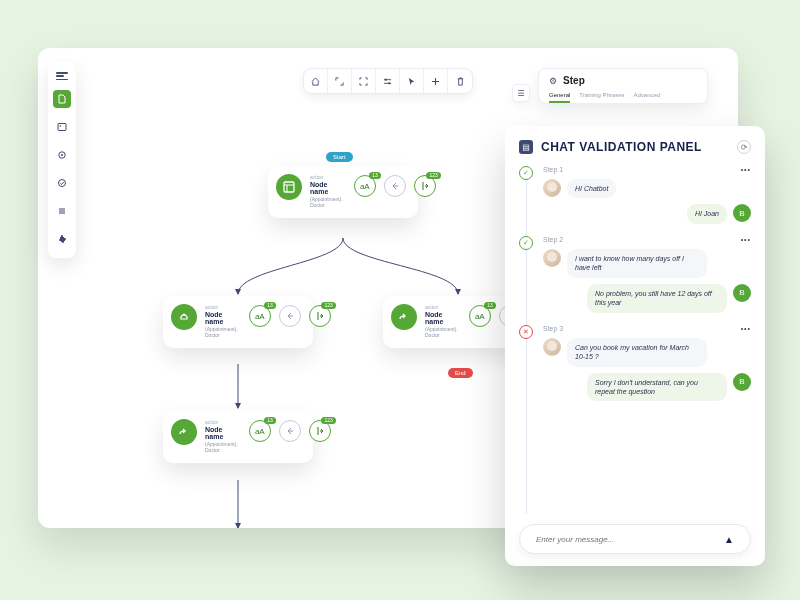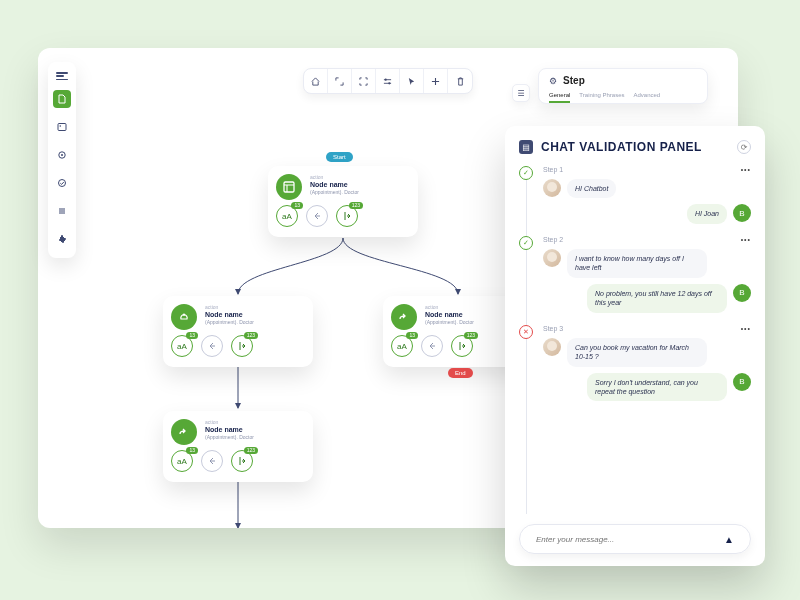--- a/index.html
+++ b/index.html
@@ -20,21 +20,21 @@
   .flowcard{position:absolute;right:30px;top:20px;width:170px;background:#fff;border-radius:8px;border:1px solid #eceef5;box-shadow:0 6px 16px rgba(0,0,0,.08);padding:6px 10px 0 10px}
   .flowcard .top{display:flex;align-items:center;gap:6px}
   .flowcard .gear{font-size:9px;color:#444b6e}
   .flowcard .title{font-size:10px;font-weight:600;color:#222}
   .flowcard .tabs{display:flex;gap:9px;font-size:6px;color:#9aa0b4;margin-top:6px}
   .flowcard .tabs span.active{color:#222;border-bottom:2px solid #56a836;padding-bottom:3px}
   .flowicon{position:absolute;right:208px;top:36px;width:18px;height:18px;background:#fff;border:1px solid #eceef5;border-radius:5px;display:flex;align-items:center;justify-content:center;font-size:8px;color:#444b6e;box-shadow:0 4px 8px rgba(0,0,0,.05)}
   
   .canvas{position:absolute;left:60px;top:60px;right:0;bottom:0}
   svg.edges{position:absolute;left:0;top:0;width:100%;height:100%;overflow:visible}
-  .node{position:absolute;background:#fff;border-radius:10px;box-shadow:0 10px 22px rgba(0,0,0,.10);padding:8px 10px 10px 8px;display:flex;flex-direction:column;gap:4px;width:150px}
+  .node{position:absolute;background:#fff;border-radius:10px;box-shadow:0 10px 22px rgba(0,0,0,.10);padding:8px 10px 10px 8px;display:flex;flex-direction:row;gap:11px;width:150px}
   .node .row1{display:flex;gap:8px;align-items:flex-start}
   .node .bigicon{width:26px;height:26px;border-radius:50%;background:#56a836;display:flex;align-items:center;justify-content:center;color:#fff;flex-shrink:0}
   .node .meta .top{font-size:5px;color:#aab0c4}
   .node .meta .name{font-size:7px;font-weight:700;color:#16214a;margin-top:1px}
   .node .meta .sub{font-size:5px;color:#8e95ad;margin-top:1px}
   .node .row2{display:flex;gap:8px;margin-top:1px}
   .chip{position:relative;width:22px;height:22px;border-radius:50%;border:1.5px solid #c7cbdb;display:flex;align-items:center;justify-content:center;background:#fff;color:#9097b0;font-size:8px}
   .chip.on{border-color:#56a836;color:#2f7a1e}
   .chip .badge{position:absolute;top:-4px;right:-6px;background:#56a836;color:#fff;border-radius:7px;font-size:5px;padding:1px 3px;line-height:1}
   .tag{position:absolute;font-size:6px;color:#fff;padding:2px 7px;border-radius:8px}

